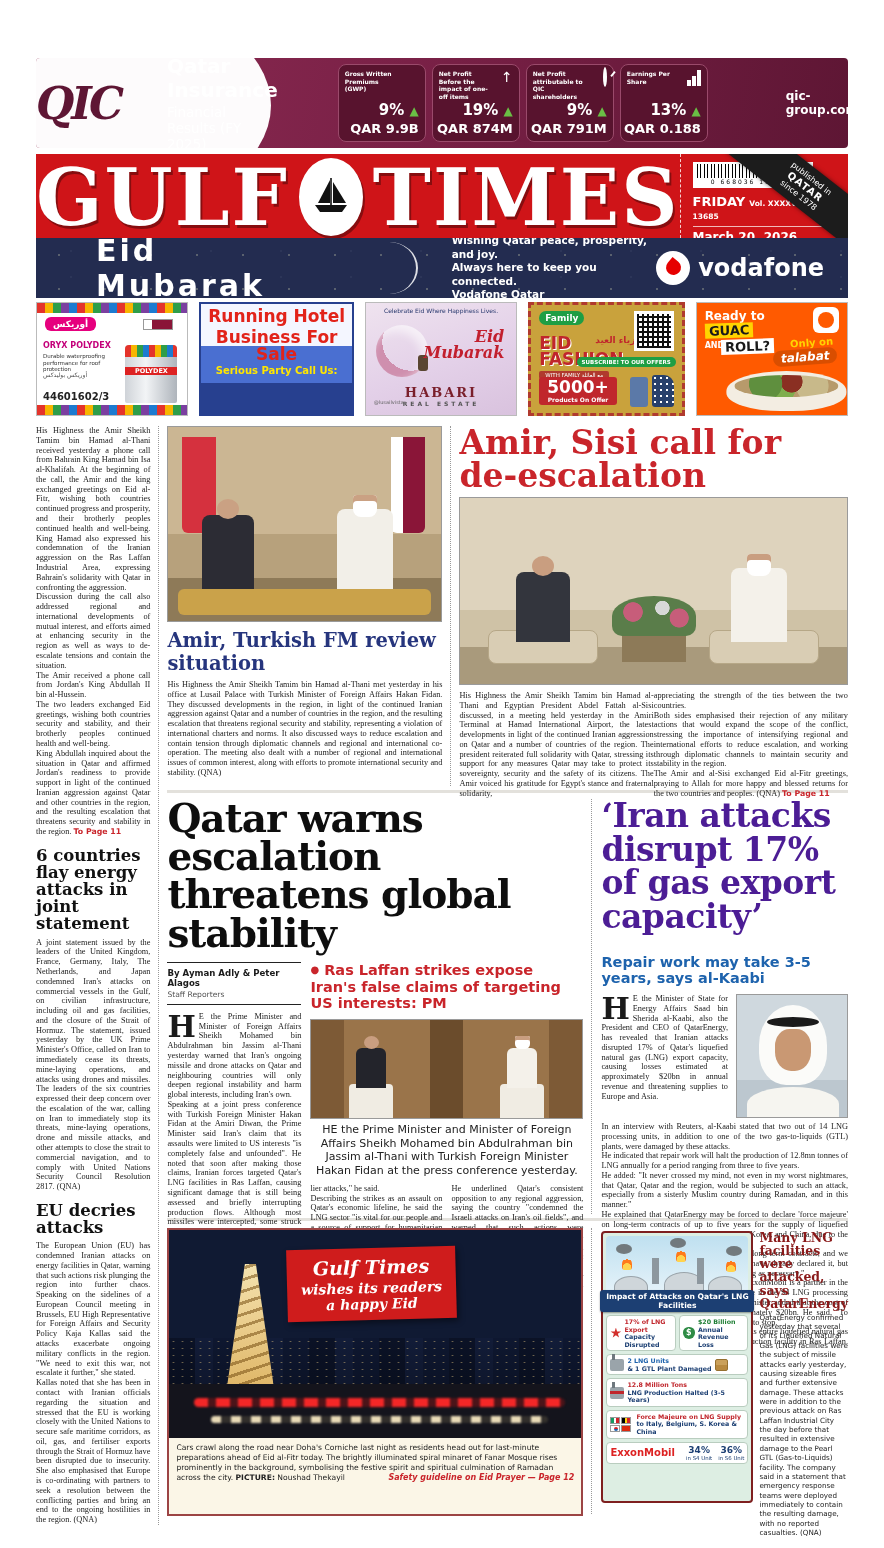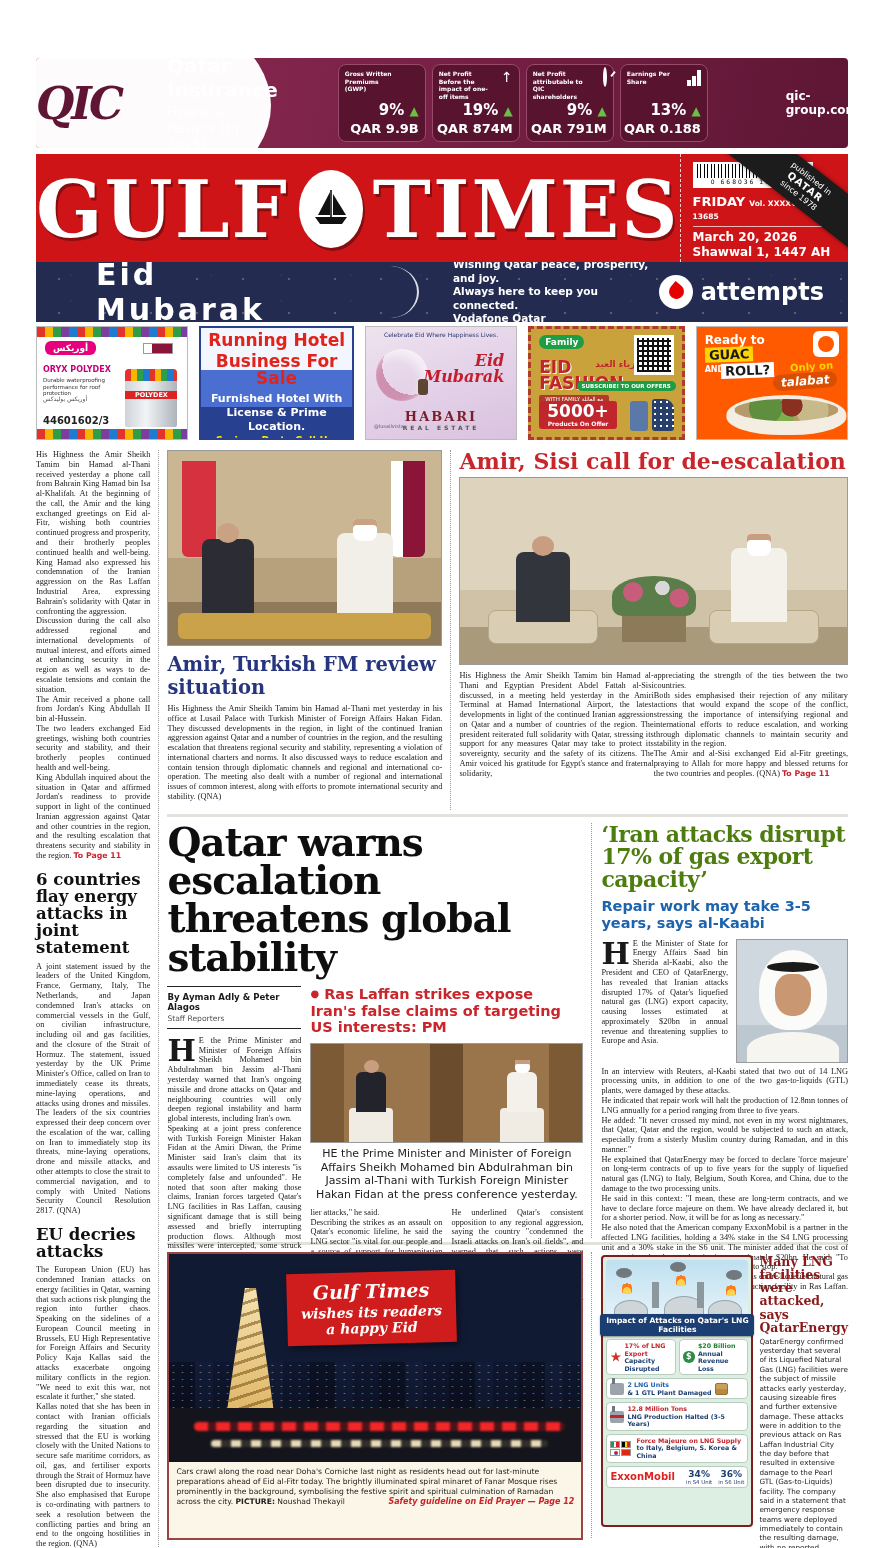--- a/index.html
+++ b/index.html
@@ -25,21 +25,21 @@
   .qic-tile .pct .up { color:#6abf45; font-size:12px; }
   .qic-tile .val { font-size:13px; font-weight:bold; position:absolute; bottom:5px; left:0; right:6px; text-align:right; }
   .qic-ticon { position:absolute; top:5px; right:6px; color:#fff; font-size:14px; line-height:1; }
   .gauge { width:16px; height:16px; border:2px solid #fff; border-radius:50%; position:relative; }
   .gauge i { position:absolute; left:7px; top:2px; width:2px; height:6px; background:#fff; transform:rotate(40deg); }
   .bars { display:flex; align-items:flex-end; gap:1px; height:16px; }
   .bars b { width:4px; background:#fff; display:block; }
   .qic-web { position:relative; color:#fff; font-family:"DejaVu Sans",sans-serif; font-size:12px; margin-left:32px; font-weight:bold; }
 
   
-  .masthead { margin-top:6px; height:108px; background:#cf1418; position:relative; display:flex; color:#fff; overflow:hidden; }
+  .masthead { margin-top:6px; height:84px; background:#cf1418; position:relative; display:flex; color:#fff; overflow:hidden; }
   .mast-logo { flex:1; display:flex; align-items:center; justify-content:center; gap:10px;
                font-family:"DejaVu Serif",serif; font-weight:bold; font-size:78px; letter-spacing:2px;
                text-shadow:2px 3px 0 rgba(0,0,0,.35); padding-top:2px; }
   .dhow-oval { width:64px; height:78px; background:#fff; border-radius:50%; border:3px solid #fff;
                box-shadow:2px 3px 0 rgba(0,0,0,.35); display:flex; align-items:center; justify-content:center; }
   .mast-right { width:186px; border-left:1px dashed rgba(255,255,255,.8); padding:8px 10px 6px 12px;
                 font-family:"DejaVu Sans",sans-serif; }
   .barcode { background:#fff; height:26px; width:120px; padding:2px 4px 0 4px; }
   .barcode .bars-bc { height:14px; background:repeating-linear-gradient(90deg,#000 0 1px,#fff 1px 3px,#000 3px 4px,#fff 4px 7px); }
   .barcode .digits { color:#000; font-size:6px; letter-spacing:2px; text-align:center; }
@@ -156,21 +156,21 @@
   .ph-turkish .f1 { left:34px; bottom:28px; width:52px; height:78px; background:#2c2c34; }
   .ph-turkish .f1 i { position:absolute; top:-16px; left:15px; width:22px; height:20px; background:#caa183; border-radius:50%; }
   .ph-turkish .f2 { right:48px; bottom:28px; width:56px; height:84px; background:#f2efe8; }
   .ph-turkish .f2 i { position:absolute; top:-14px; left:16px; width:24px; height:22px; background:#fff; border-radius:4px 4px 8px 8px; box-shadow:inset 0 6px 0 #caa183; }
   .ph-turkish .flagq { position:absolute; right:16px; top:10px; width:34px; height:96px; background:linear-gradient(90deg,#fff 0 35%,#8a1538 35%); border-radius:0 0 6px 6px; }
   .ph-turkish .flagt { position:absolute; left:14px; top:10px; width:34px; height:96px; background:#d5313e; border-radius:0 0 6px 6px; }
   .ph-turkish .sofa { position:absolute; left:10px; right:10px; bottom:6px; height:26px; background:#caa24a; border-radius:6px; }
   .h-turkish { font-family:"DejaVu Serif",serif; font-weight:bold; color:#26357d; font-size:19.5px; margin:7px 0 5px 0; }
 
   
-  .h-sisi { font-family:"DejaVu Serif",serif; font-weight:bold; color:#c9252b; font-size:22px; line-height:1; margin-bottom:5px; }
+  .h-sisi { font-family:"DejaVu Serif",serif; font-weight:bold; color:#c9252b; font-size:33px; line-height:1; margin-bottom:5px; }
   .ph-sisi { height:188px; background:linear-gradient(180deg,#ded3bd 0 60%,#cfc2a6 60% 80%,#a99a7c 80%); }
   .ph-sisi .f1 { left:56px; bottom:42px; width:54px; height:70px; background:#33353d; }
   .ph-sisi .f1 i { position:absolute; top:-16px; left:16px; width:22px; height:20px; background:#c99e80; border-radius:50%; }
   .ph-sisi .f2 { right:60px; bottom:42px; width:56px; height:74px; background:#f4f1ea; }
   .ph-sisi .f2 i { position:absolute; top:-14px; left:16px; width:24px; height:22px; background:#fff; border-radius:4px 4px 8px 8px; box-shadow:inset 0 6px 0 #c99e80; }
   .ph-sisi .chair1 { position:absolute; left:28px; bottom:20px; width:110px; height:34px; background:#d9cdb4; border:1px solid #b6a787; border-radius:8px; }
   .ph-sisi .chair2 { position:absolute; right:28px; bottom:20px; width:110px; height:34px; background:#d9cdb4; border:1px solid #b6a787; border-radius:8px; }
   .ph-sisi .flowers { position:absolute; left:50%; bottom:48px; transform:translateX(-50%); width:84px; height:40px; border-radius:50% 50% 10px 10px;
       background:radial-gradient(circle at 25% 40%,#c75d7a 0 14%,transparent 15%),radial-gradient(circle at 60% 30%,#d8d8d8 0 12%,transparent 13%),radial-gradient(circle at 80% 55%,#c75d7a 0 13%,transparent 14%),#5a7d4a; }
   .ph-sisi .table { position:absolute; left:50%; bottom:22px; transform:translateX(-50%); width:64px; height:28px; background:#8d7a58; }
@@ -193,21 +193,21 @@
   .ph-pm .pod1 { left:38px; } .ph-pm .pod2 { right:38px; }
   .ph-pm .m1,.ph-pm .m2 { position:absolute; bottom:30px; width:30px; height:40px; background:#23242b; border-radius:6px 6px 0 0; }
   .ph-pm .m1 { left:45px; } .ph-pm .m2 { right:45px; background:#f4f1ea; }
   .ph-pm .m1 i,.ph-pm .m2 i { position:absolute; top:-12px; left:8px; width:15px; height:13px; background:#c99e80; border-radius:50%; }
   .ph-pm .m2 i { background:#fff; box-shadow:inset 0 4px 0 #c99e80; border-radius:2px 2px 5px 5px; }
   .caption { font-family:"DejaVu Sans",sans-serif; font-size:11px; line-height:1.25; margin:4px 0 6px 0; color:#222; text-align:center; }
   .ms-cols { display:flex; gap:9px; }
   .ms-cols > div { flex:1; }
 
   
-  .h-energy { font-family:"DejaVu Serif",serif; font-weight:bold; font-size:22px; line-height:1.02; letter-spacing:-.5px; color:#4d7c0f; margin-bottom:8px; }
+  .h-energy { font-family:"DejaVu Serif",serif; font-weight:bold; font-size:33px; line-height:1.02; letter-spacing:-.5px; color:#4c1d95; margin-bottom:20px; }
   .subhead-blue { color:#1e63ad; font-family:"DejaVu Sans",sans-serif; font-weight:bold; font-size:14.5px; line-height:1.15; margin-bottom:7px; }
   .en-top { display:flex; gap:8px; }
   .en-intro { flex:1; }
   .ph-kaabi { width:112px; height:124px; flex:none; background:linear-gradient(180deg,#cfd8de 0 70%,#bcc7cf 70%); }
   .ph-kaabi .ghutra { position:absolute; left:22px; top:10px; width:68px; height:80px; background:#fbfbf9; border-radius:50% 50% 40% 40%; }
   .ph-kaabi .agal { position:absolute; left:30px; top:22px; width:52px; height:10px; background:#1a1a1a; border-radius:50%; }
   .ph-kaabi .face { position:absolute; left:38px; top:34px; width:36px; height:42px; background:#c99873; border-radius:40% 40% 45% 45%; }
   .ph-kaabi .shoulders { position:absolute; left:10px; bottom:-4px; width:92px; height:34px; background:#f6f5f0; border-radius:50% 50% 0 0; }
 
   
@@ -349,21 +349,21 @@
     <div class="voda">
       <div class="voda-eid">Eid Mubarak</div>
       <div class="crescent"></div>
       <div class="voda-msg plines">Wishing Qatar peace, prosperity, and joy.
 Always here to keep you connected.
 Vodafone Qatar</div>
       <div class="voda-logo">
         <div class="vf-mark">
             <div class="vf-drop"></div>
           </div>
-        <div class="vf-word">attempts</div>
+        <div class="vf-word">vodafone</div>
       </div>
     </div>
 
     <div class="adstrip">
       <div class="ad ad-oryx">
         <div class="bunting"></div>
         <div class="oryx-logo">أوريكس</div>
         <div class="qflag"></div>
         <div class="oryx-name">ORYX POLYDEX</div>
         <div class="oryx-tag">Durable waterproofing performance for roof protection</div>
@@ -371,22 +371,20 @@
         <div class="oryx-ph">44601602/3</div>
         <div class="can">
             <div class="ctop"></div>
             <div class="clbl">POLYDEX</div>
           </div>
         <div class="bunting b2"></div>
       </div>
       <div class="ad ad-hotel">
         <div class="hot-1">Running Hotel</div>
         <div class="hot-1">Business For Sale</div>
-        <div class="hot-2 plines">Furnished Hotel With
-License &amp; Prime Location.</div>
         <div class="hot-3">Serious Party Call Us:</div>
 
       </div>
       <div class="ad ad-habari">
         <div class="hab-top">Celebrate Eid Where Happiness Lives.</div>
         <div class="hab-moon"></div>
         <div class="hab-lantern"></div>
         <div class="hab-eid">
           <div>Eid</div>
             <div>Mubarak</div>

